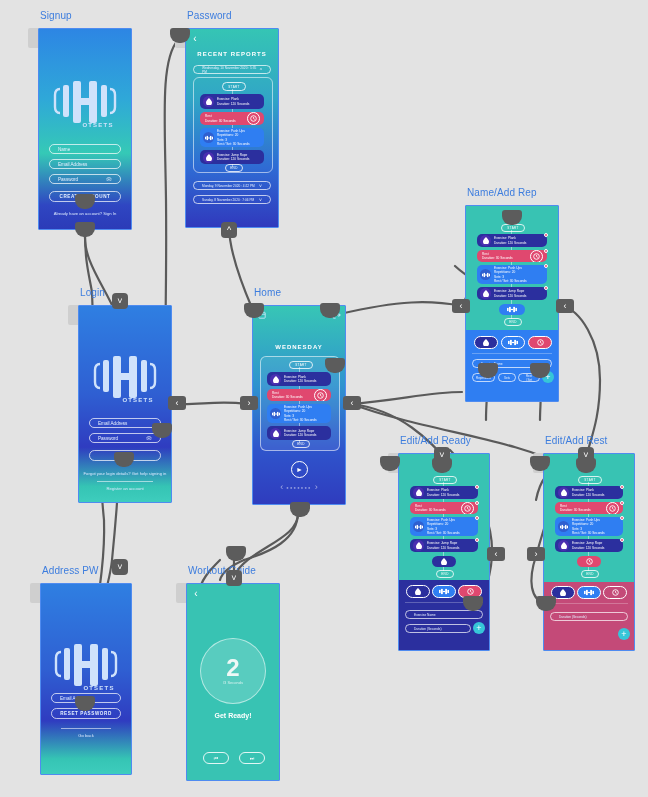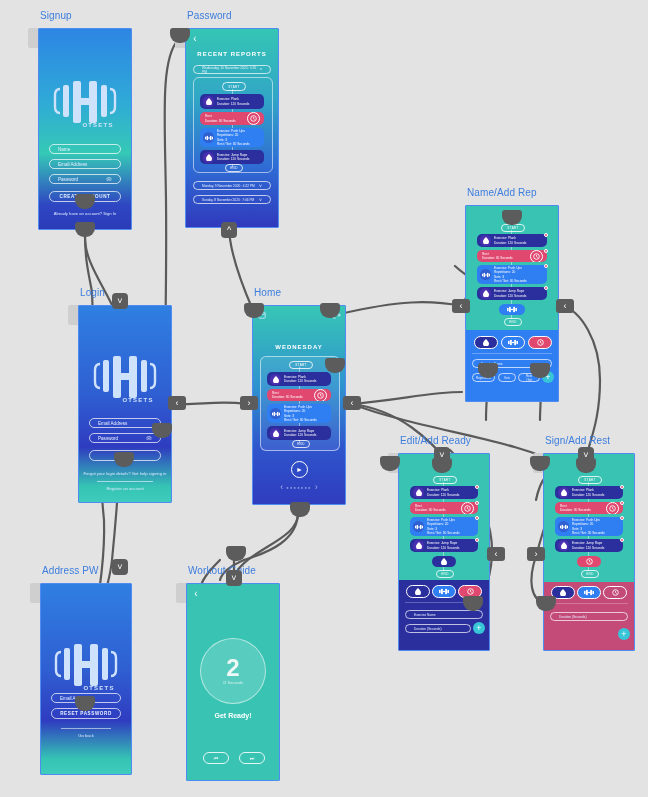--- a/index.html
+++ b/index.html
@@ -653,21 +653,21 @@
         <span>Exercise Name</span>
       </div>
       <div class="pill" style="position:absolute;left:6px;top:170px;width:66px;height:9px;font-size:3.2px;">
         <span>Duration (Seconds)</span>
       </div>
       <div class="round-btn" style="left:74px;top:168px;width:12px;height:12px;background:#36c6d8;font-size:9px;">+</div>
     </div>
   </div>
 
   <div class="frame" style="left:543px;top:453px;width:90px;height:196px;">
-    <div class="frame-title">Sign/Add Rest</div>
+    <div class="frame-title">Edit/Add Rest</div>
     <div class="tab-nub"></div>
     <div class="screen" style="background:#38c3b3;">
       <div style="position:absolute;left:0;top:0;width:100%;height:128px;background:#38c3b3;"></div>
       <div style="position:absolute;left:0;top:128px;width:100%;height:68px;background:#c44a78;"></div>
 
       <div class="icon-btn" style="position:absolute;left:38px;top:4px;width:12px;height:10px;font-size:10px;font-weight:bold;">^</div>
 
       <div class="chip" style="left:34px;top:22px;width:22px;height:6px;">START</div>
       <div class="sep-line" style="left:44px;top:28px;height:4px;"></div>
 

